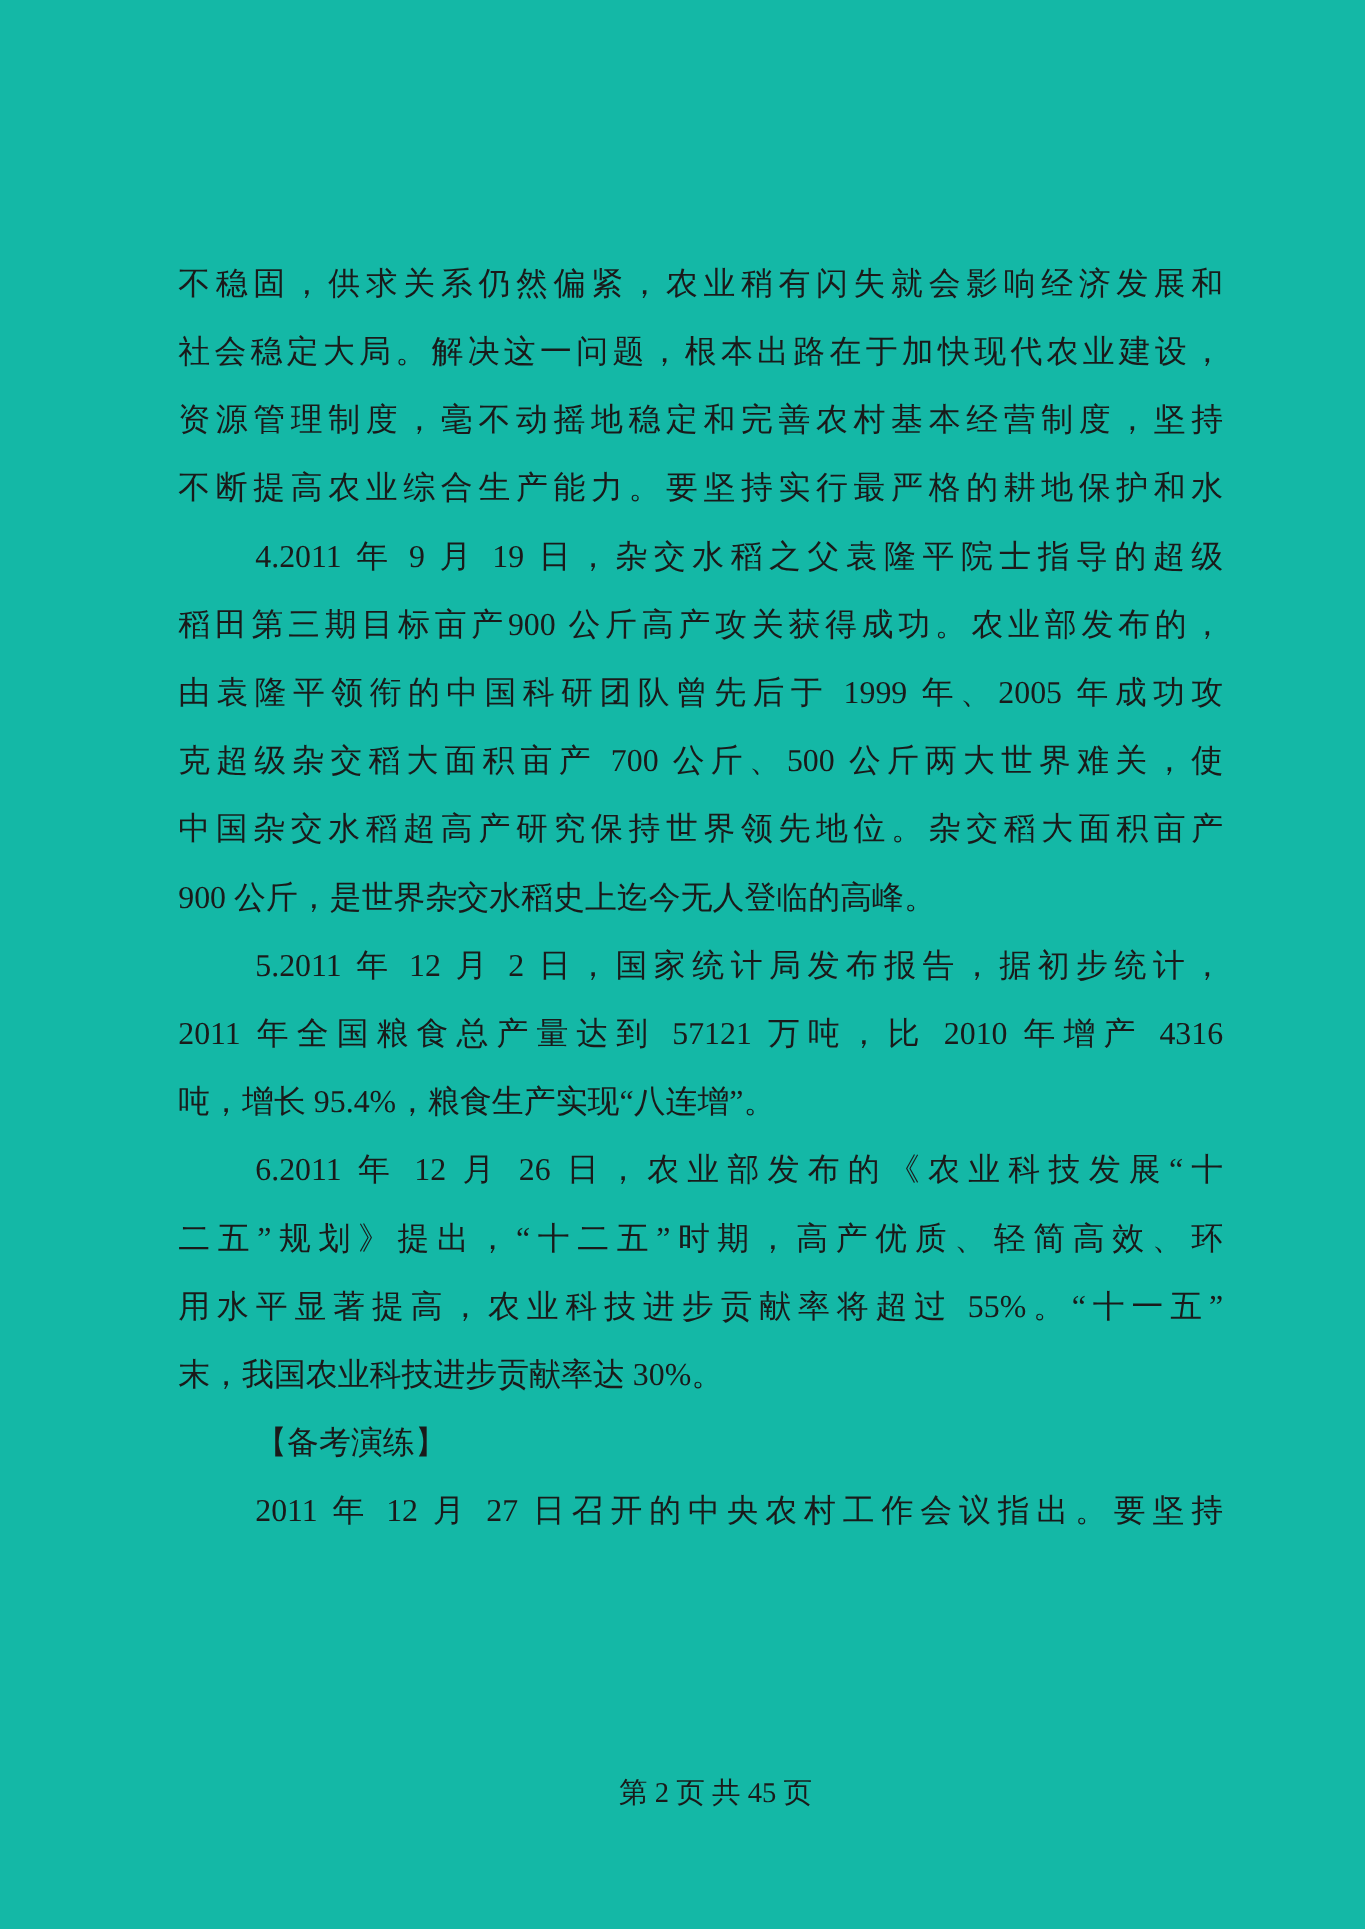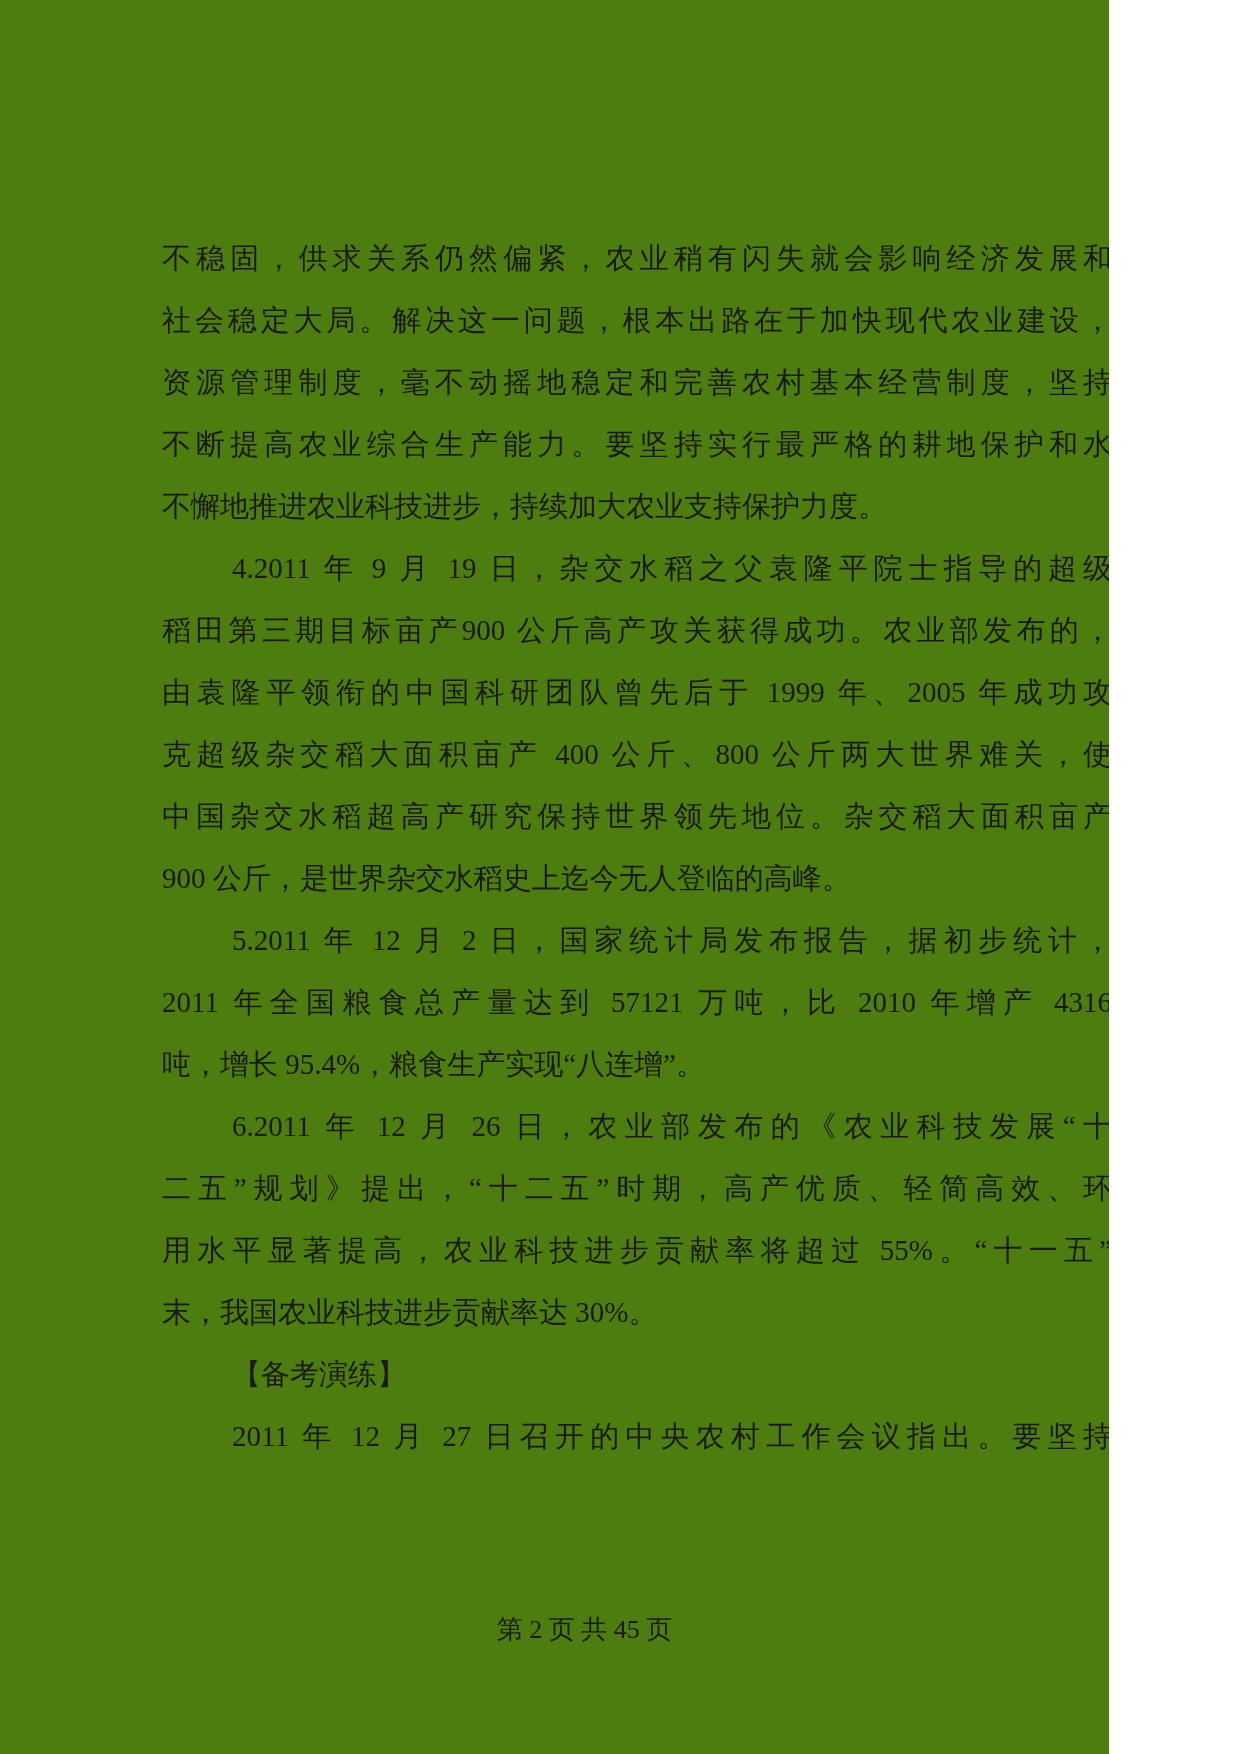--- a/index.html
+++ b/index.html
@@ -2,23 +2,23 @@
 <html><head>
 <meta charset="utf-8">
 <style>
   html, body {
     margin: 0;
     padding: 0;
     background: #ffffff;
   }
   .page {
     position: relative;
-    width: 1109px;
+    width: 1241px;
     height: 1754px;
-    background: #4d7c0f;
+    background: #14b8a6;
     font-family: "Liberation Serif", "DejaVu Serif", serif;
     color: #1a1a1a;
     overflow: hidden;
   }
   .text-block {
     position: absolute;
     left: 162px;
     top: 227px;
     width: 950px;
   }
@@ -51,25 +51,24 @@
 </style>
 </head>
 <body>
 
 <div class="page">
   <div class="text-block">
       <div class="line fill">不稳固，供求关系仍然偏紧，农业稍有闪失就会影响经济发展和</div>
       <div class="line fill">社会稳定大局。解决这一问题，根本出路在于加快现代农业建设，</div>
       <div class="line fill">资源管理制度，毫不动摇地稳定和完善农村基本经营制度，坚持</div>
       <div class="line fill">不断提高农业综合生产能力。要坚持实行最严格的耕地保护和水</div>
-      <div class="line">不懈地推进农业科技进步，持续加大农业支持保护力度。</div>
       <div class="line fill indent">4.2011 年 9 月 19 日，杂交水稻之父袁隆平院士指导的超级</div>
       <div class="line fill">稻田第三期目标亩产900 公斤高产攻关获得成功。农业部发布的，</div>
       <div class="line fill">由袁隆平领衔的中国科研团队曾先后于 1999 年、2005 年成功攻</div>
-      <div class="line fill">克超级杂交稻大面积亩产 400 公斤、800 公斤两大世界难关，使</div>
+      <div class="line fill">克超级杂交稻大面积亩产 700 公斤、500 公斤两大世界难关，使</div>
       <div class="line fill">中国杂交水稻超高产研究保持世界领先地位。杂交稻大面积亩产</div>
       <div class="line">900 公斤，是世界杂交水稻史上迄今无人登临的高峰。</div>
       <div class="line fill indent">5.2011 年 12 月 2 日，国家统计局发布报告，据初步统计，</div>
       <div class="line fill">2011 年全国粮食总产量达到 57121 万吨，比 2010 年增产 4316</div>
       <div class="line">吨，增长 95.4%，粮食生产实现“八连增”。</div>
       <div class="line fill indent">6.2011 年 12 月 26 日，农业部发布的《农业科技发展“十</div>
       <div class="line fill">二五”规划》提出，“十二五”时期，高产优质、轻简高效、环</div>
       <div class="line fill">用水平显著提高，农业科技进步贡献率将超过 55%。“十一五”</div>
       <div class="line">末，我国农业科技进步贡献率达 30%。</div>
       <div class="line indent">【备考演练】</div>

